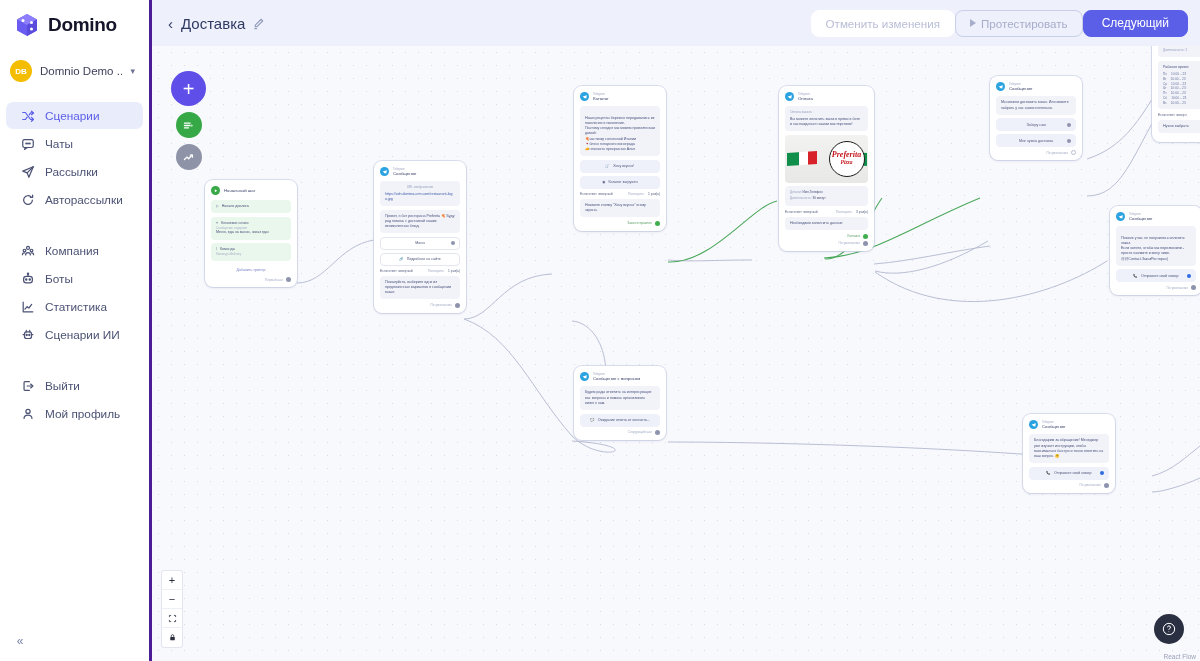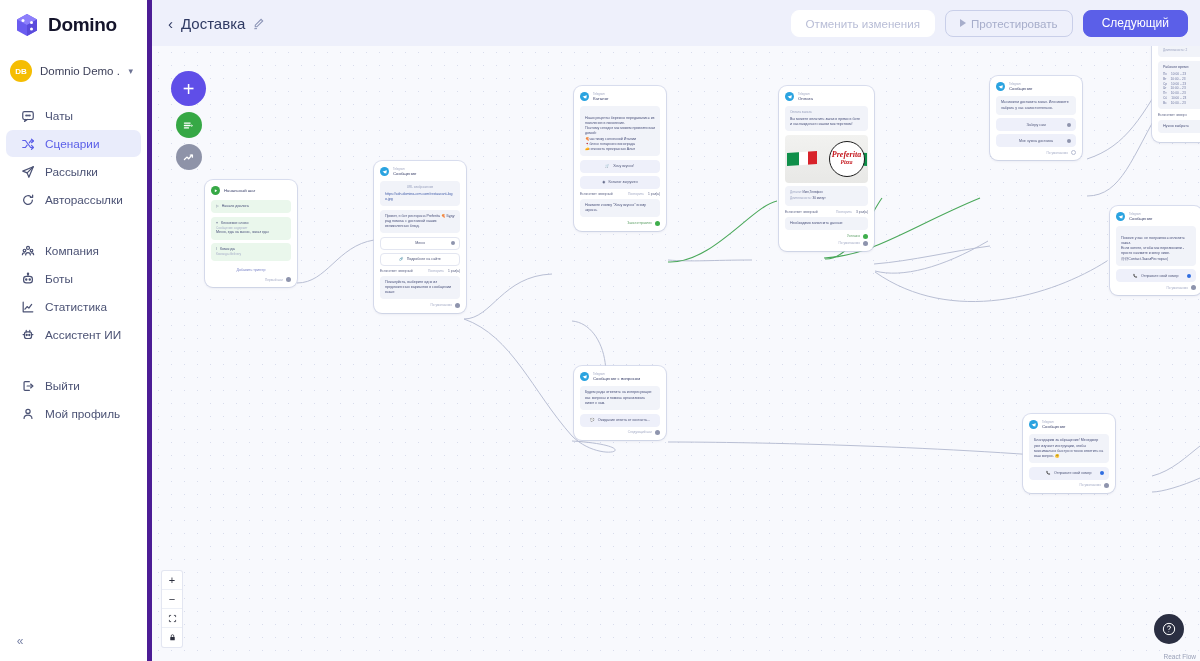--- a/index.html
+++ b/index.html
@@ -6,21 +6,21 @@
   html, body {
     width: 1200px; height: 661px; overflow: hidden;
     font-family: "Liberation Sans", sans-serif;
     background: #ffffff;
   }
   .app { display: flex; width: 1200px; height: 661px; position: relative; }
 
   
   .sidebar {
     width: 152px; height: 661px; background: #ffffff;
-    border-right: 5px solid #4c1d95;
+    border-right: 3px solid #4c1d95;
     display: flex; flex-direction: column; position: relative; flex: 0 0 152px;
   }
   .brand { display: flex; align-items: center; gap: 8px; padding: 12px 0 10px 14px; }
   .brand-logo { width: 26px; height: 26px; position: relative; }
   .brand-name { font-size: 19px; font-weight: bold; color: #14142b; letter-spacing: -0.3px; }
 
   .account { display: flex; align-items: center; gap: 8px; padding: 8px 10px 8px 10px; margin-top: 4px; cursor: pointer; text-align: right; }
   .avatar {
     width: 22px; height: 22px; border-radius: 50%; background: #f5bd02;
     color: #fff; font-size: 8px; font-weight: bold; display: flex;
@@ -51,21 +51,21 @@
   
   .main { flex: 1; position: relative; height: 661px; background: #f7f8fd; }
   .topbar {
     height: 46px; background: #eef0fb; display: flex; align-items: center;
     padding: 0 12px 0 14px; position: relative; z-index: 20;
   }
   .back-arrow { color: #2f3a63; font-size: 15px; cursor: pointer; padding: 2px 8px 2px 2px; }
   .doc-title { font-size: 15px; color: #2f3a63; margin-right: 7px; }
   .edit-pencil { color: #8a93b5; display: flex; align-items: center; cursor: pointer; }
   .edit-pencil svg { width: 13px; height: 13px; stroke: currentColor; fill: none; stroke-width: 1.3; }
-  .topbar-actions { margin-left: auto; display: flex; align-items: center; gap: 10px; justify-content: center; }
+  .topbar-actions { margin-left: auto; display: flex; align-items: center; gap: 0; justify-content: center; }
   .btn {
     height: 27px; border-radius: 8px; font-size: 11.6px; display: flex;
     align-items: center; justify-content: center; padding: 0 14px; cursor: pointer;
     white-space: nowrap; gap: 5px;
   }
   .btn-ghost { background: #fff; border: 1px solid #fff; color: #b8bdd6; }
   .btn-outline { background: transparent; border: 1px solid #c9cfe9; color: #a7aecb; }
   .btn-primary { background: #5b5fe8; color: #fff; border: 1px solid #5b5fe8; font-size: 12px; padding: 0 18px; }
   .play-tri { width: 0; height: 0; border-left: 6px solid #a7aecb; border-top: 4px solid transparent; border-bottom: 4px solid transparent; }
 
@@ -196,43 +196,43 @@
 
     <div class="account">
       <span class="avatar">DB</span>
       <span class="account-name">Domnio Demo ...</span>
       <span class="caret">▾</span>
     </div>
 
     <nav class="nav">
 
       <div class="nav-group">
+        <div class="nav-item active">
+          <span class="ico">
+            <svg viewBox="0 0 16 16">
+                <path d="M2 4h3l6 8h3"></path>
+                <path d="M2 12h3l2-2.6"></path>
+                <path d="M9.5 6.6L11 4.5h3"></path>
+                <path d="M12 2.5L14.2 4.5 12 6.5"></path>
+                <path d="M12 9.5L14.2 12 12 14"></path>
+              </svg>
+          </span>
+          <span>Сценарии</span>
+        </div>
         <div class="nav-item">
           <span class="ico">
             <svg viewBox="0 0 16 16">
                 <rect x="2" y="3" width="12" height="9" rx="2"></rect>
                 <path d="M5 12l-1 2.2L7.2 12"></path>
                 <circle cx="6" cy="7.5" r="0.5" fill="currentColor"></circle>
                 <circle cx="8" cy="7.5" r="0.5" fill="currentColor"></circle>
                 <circle cx="10" cy="7.5" r="0.5" fill="currentColor"></circle>
               </svg>
           </span>
           <span>Чаты</span>
-        </div>
-        <div class="nav-item active">
-          <span class="ico">
-            <svg viewBox="0 0 16 16">
-                <path d="M2 4h3l6 8h3"></path>
-                <path d="M2 12h3l2-2.6"></path>
-                <path d="M9.5 6.6L11 4.5h3"></path>
-                <path d="M12 2.5L14.2 4.5 12 6.5"></path>
-                <path d="M12 9.5L14.2 12 12 14"></path>
-              </svg>
-          </span>
-          <span>Сценарии</span>
         </div>
         <div class="nav-item">
           <span class="ico">
             <svg viewBox="0 0 16 16">
                 <path d="M14 2L2 7l5 2 2 5z"></path>
                 <path d="M7 9l7-7"></path>
               </svg>
           </span>
           <span>Рассылки</span>
         </div>
@@ -286,21 +286,21 @@
         </div>
         <div class="nav-item">
           <span class="ico">
             <svg viewBox="0 0 16 16">
                 <rect x="4" y="4.5" width="8" height="7.5" rx="2.4"></rect>
                 <path d="M4 7.5H2.4M12 7.5h1.6M6 4.5V2.8M10 4.5V2.8"></path>
                 <circle cx="6.5" cy="8" r="0.6" fill="currentColor"></circle>
                 <circle cx="9.5" cy="8" r="0.6" fill="currentColor"></circle>
               </svg>
           </span>
-          <span>Ассистент ИИ</span>
+          <span>Сценарии ИИ</span>
         </div>
       </div>
 
       <div class="nav-spacer"></div>
 
       <div class="nav-group">
         <div class="nav-item">
           <span class="ico">
             <svg viewBox="0 0 16 16">
                 <path d="M9.5 3h-5a1 1 0 0 0-1 1v8a1 1 0 0 0 1 1h5"></path>

